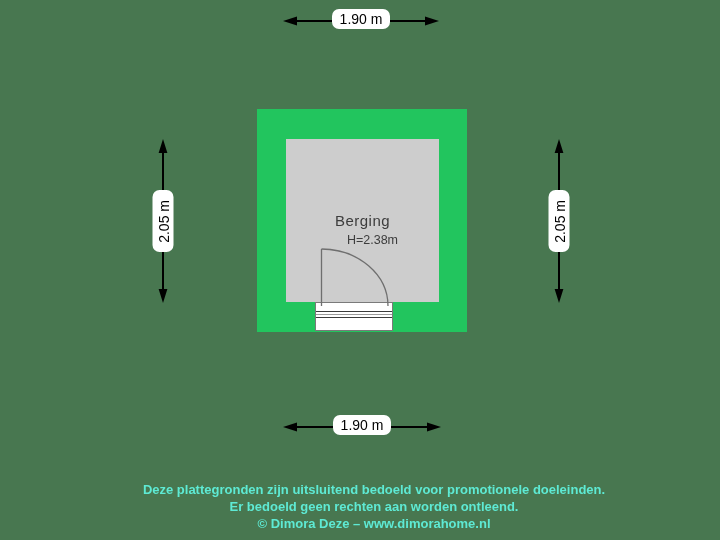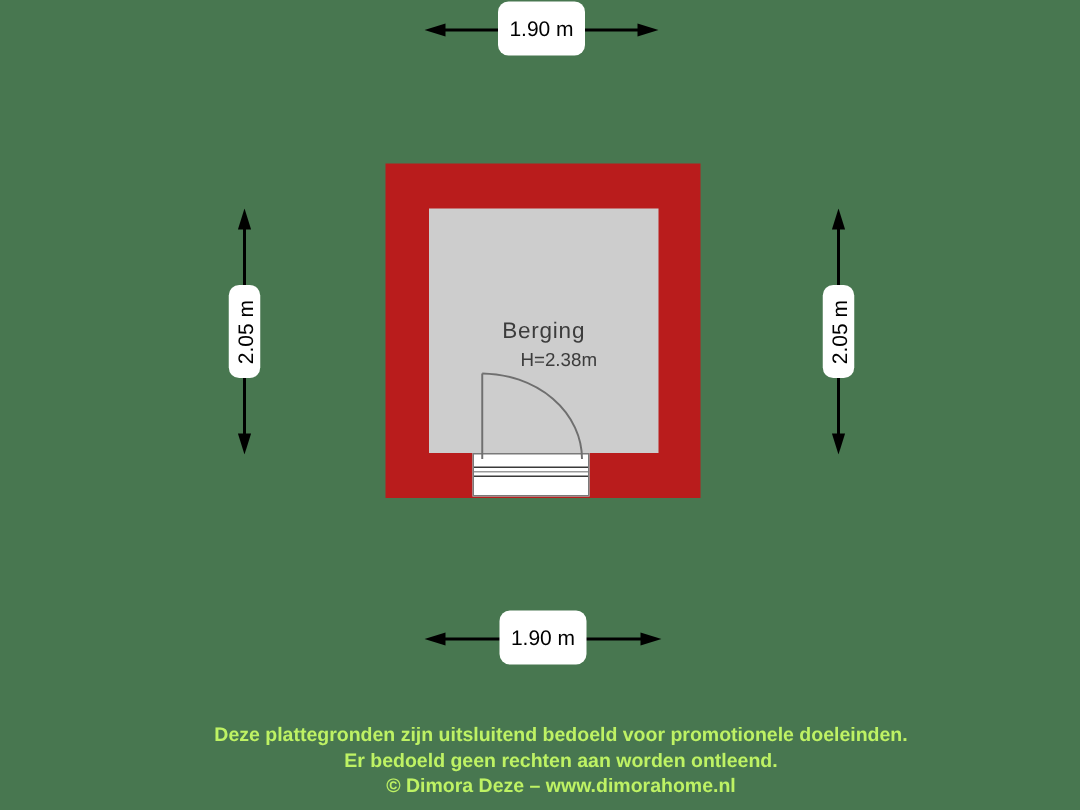--- a/index.html
+++ b/index.html
@@ -20,21 +20,21 @@
     position: absolute;
     background: #fff;
     border-radius: 7px;
     display: flex; align-items: center; justify-content: center;
     color: #000;
     font-size: 14px;
   }
   .pill-h {
     left: 50%; top: 50%;
     transform: translate(-50%, -50%);
-    width: 58px; height: 36px;
+    width: 58px; height: 20px;
   }
   .pill-v {
     left: 50%; top: 50%;
     transform: translate(-50%, -50%);
     width: 21px; height: 62px;
   }
   .pill-v span {
     writing-mode: vertical-rl;
     transform: rotate(180deg);
     white-space: nowrap;
@@ -43,21 +43,21 @@
   .dim-top    { left: 283px; top: 13px;  width: 156px; height: 12px; }
   .dim-bottom { left: 283px; top: 419px; width: 158px; height: 12px; }
   .dim-left   { left: 157px; top: 139px; width: 12px;  height: 164px; }
   .dim-right  { left: 553px; top: 139px; width: 12px;  height: 164px; }
 
   
   .plan {
     position: absolute;
     left: 257px; top: 109px;
     width: 210px; height: 223px;
-    background: #b91c1c;
+    background: #22c55e;
   }
   .floor {
     position: absolute;
     left: 29px; top: 30px;
     width: 153px; height: 163px;
     background: #cdcdcd;
   }
   .room-label {
     position: absolute;
     left: 0; right: 0; top: 73px;
@@ -83,21 +83,21 @@
   .door-svg { position: absolute; left: 0; top: 0; }
   .door-svg path, .door-svg line {
     stroke: #6f6f6f; stroke-width: 1.3; fill: none;
   }
 
   
   .footer {
     position: absolute;
     left: 0; right: 0; top: 481px;
     text-align: center;
-    color: #bef264;
+    color: #5eead4;
     font-size: 13px;
     font-weight: bold;
     line-height: 17px;
     padding-left: 28px;
   }
 </style>
 </head>
 <body>
 
 <div class="dim dim-top">

